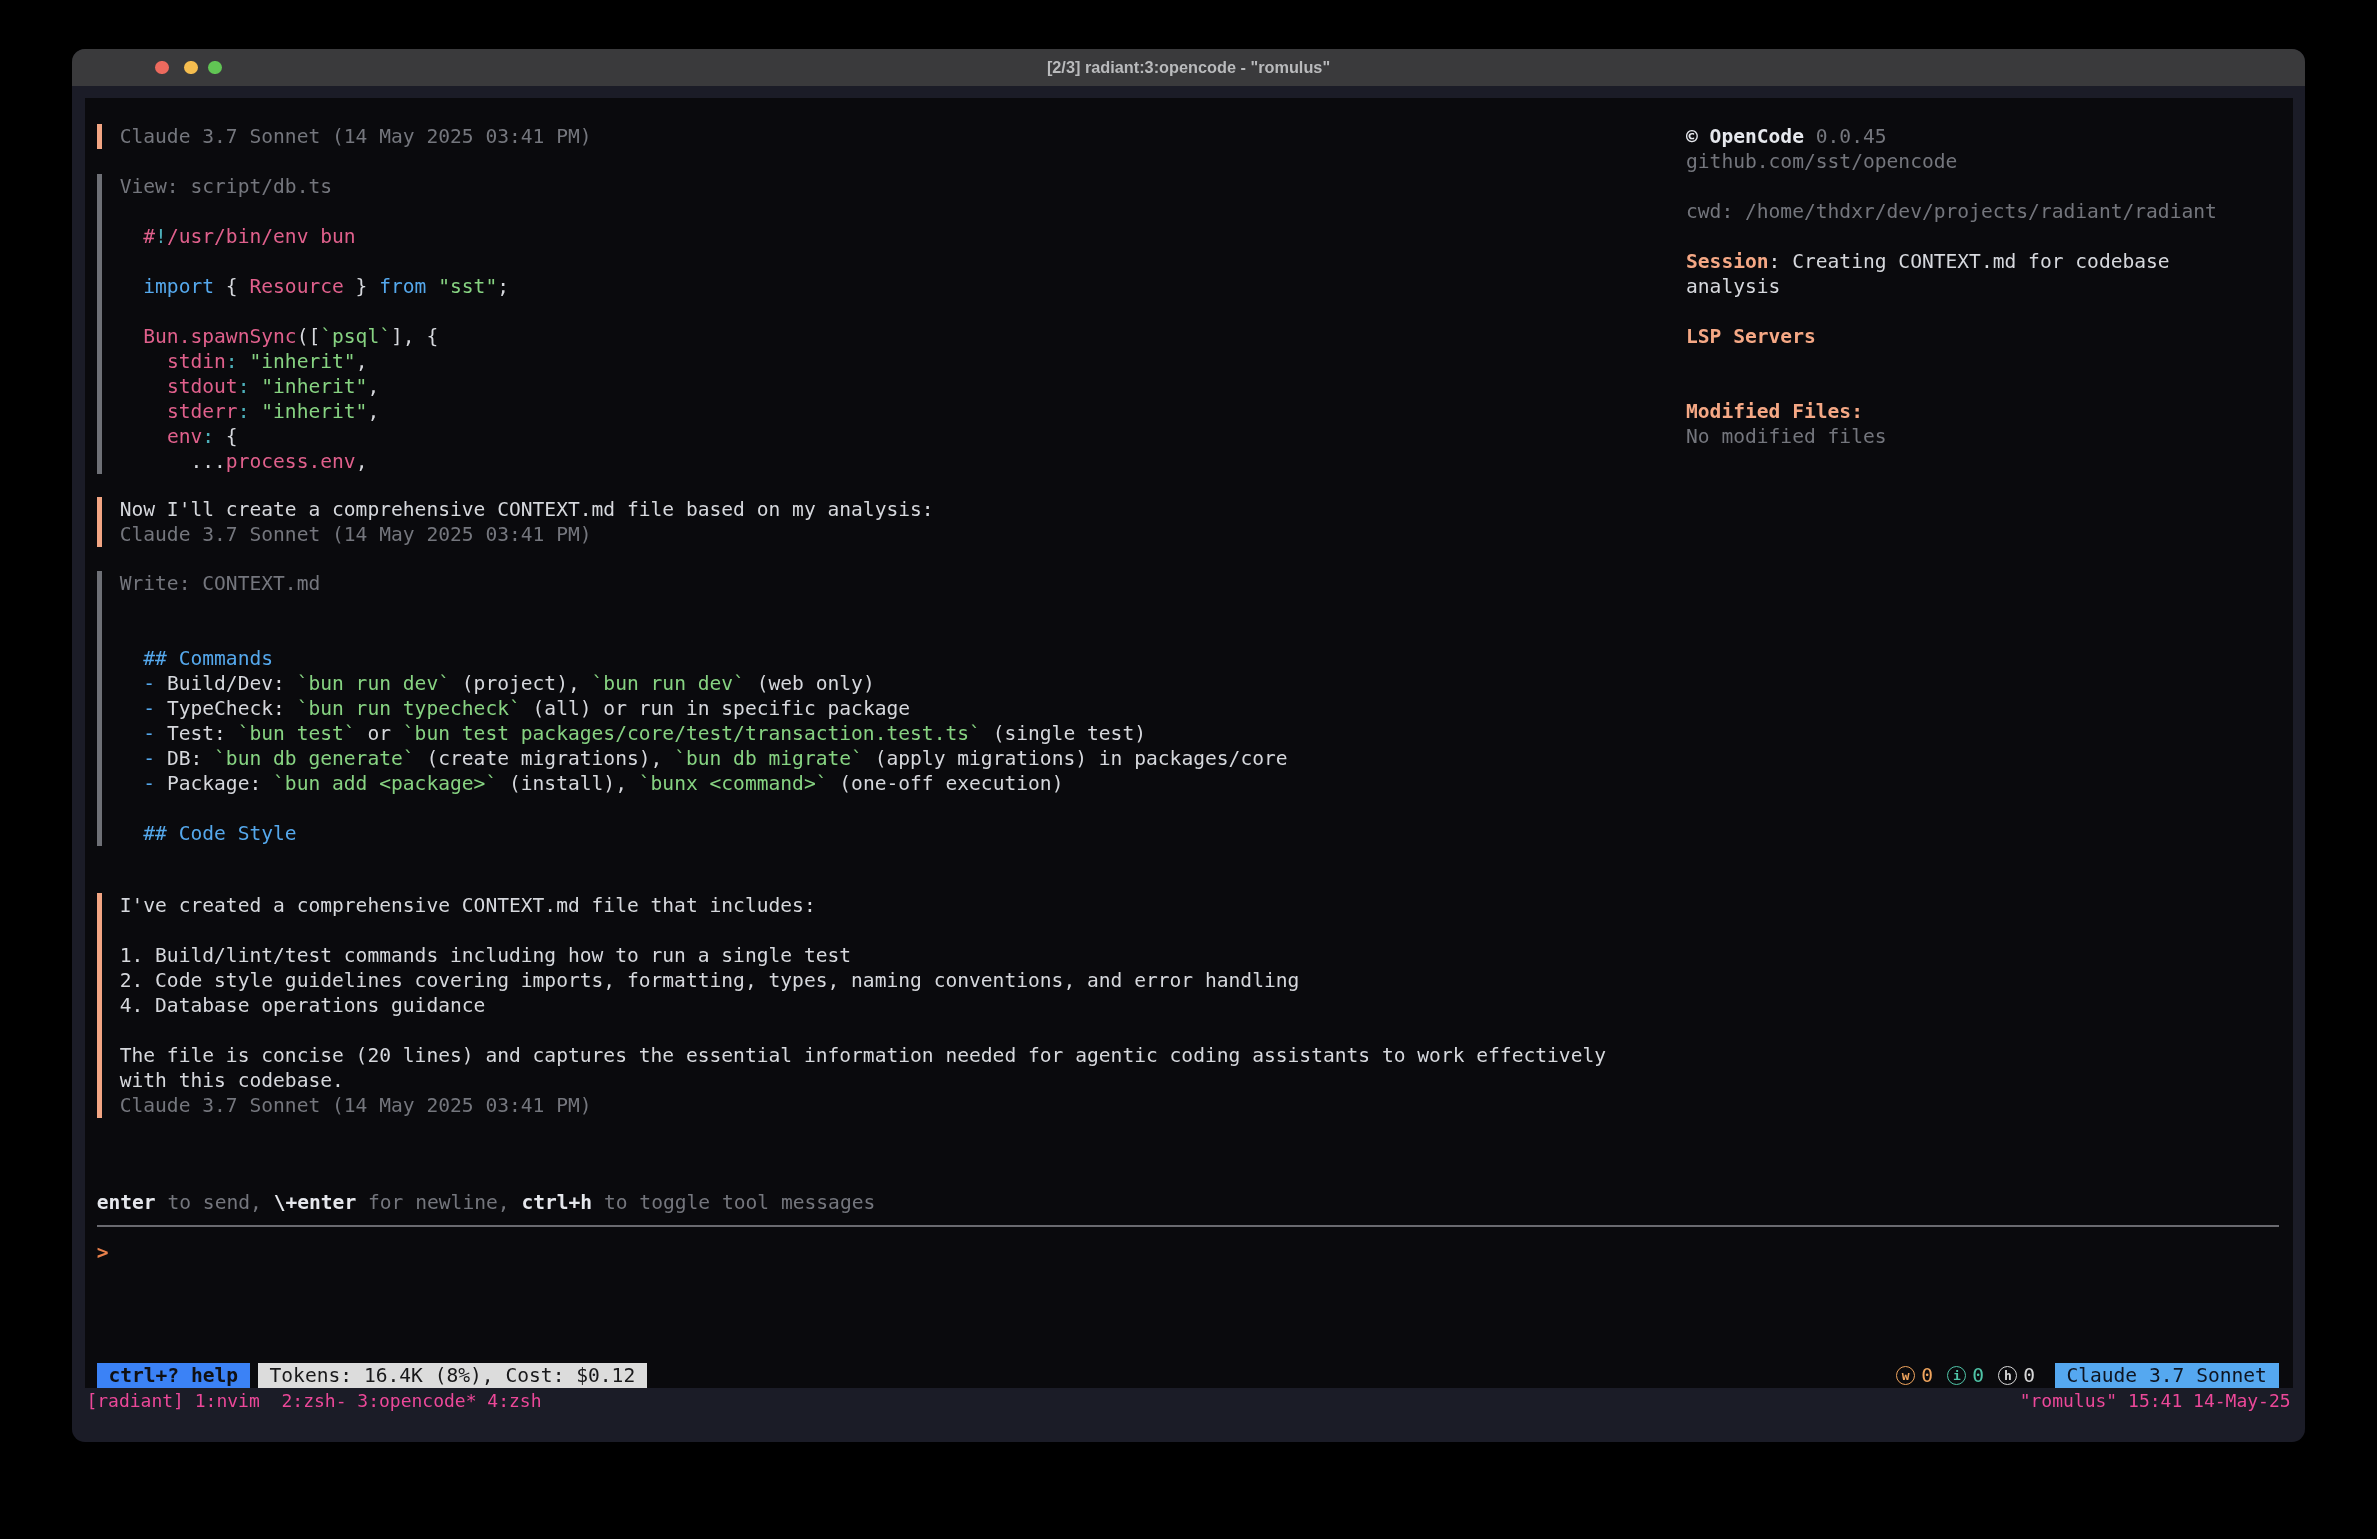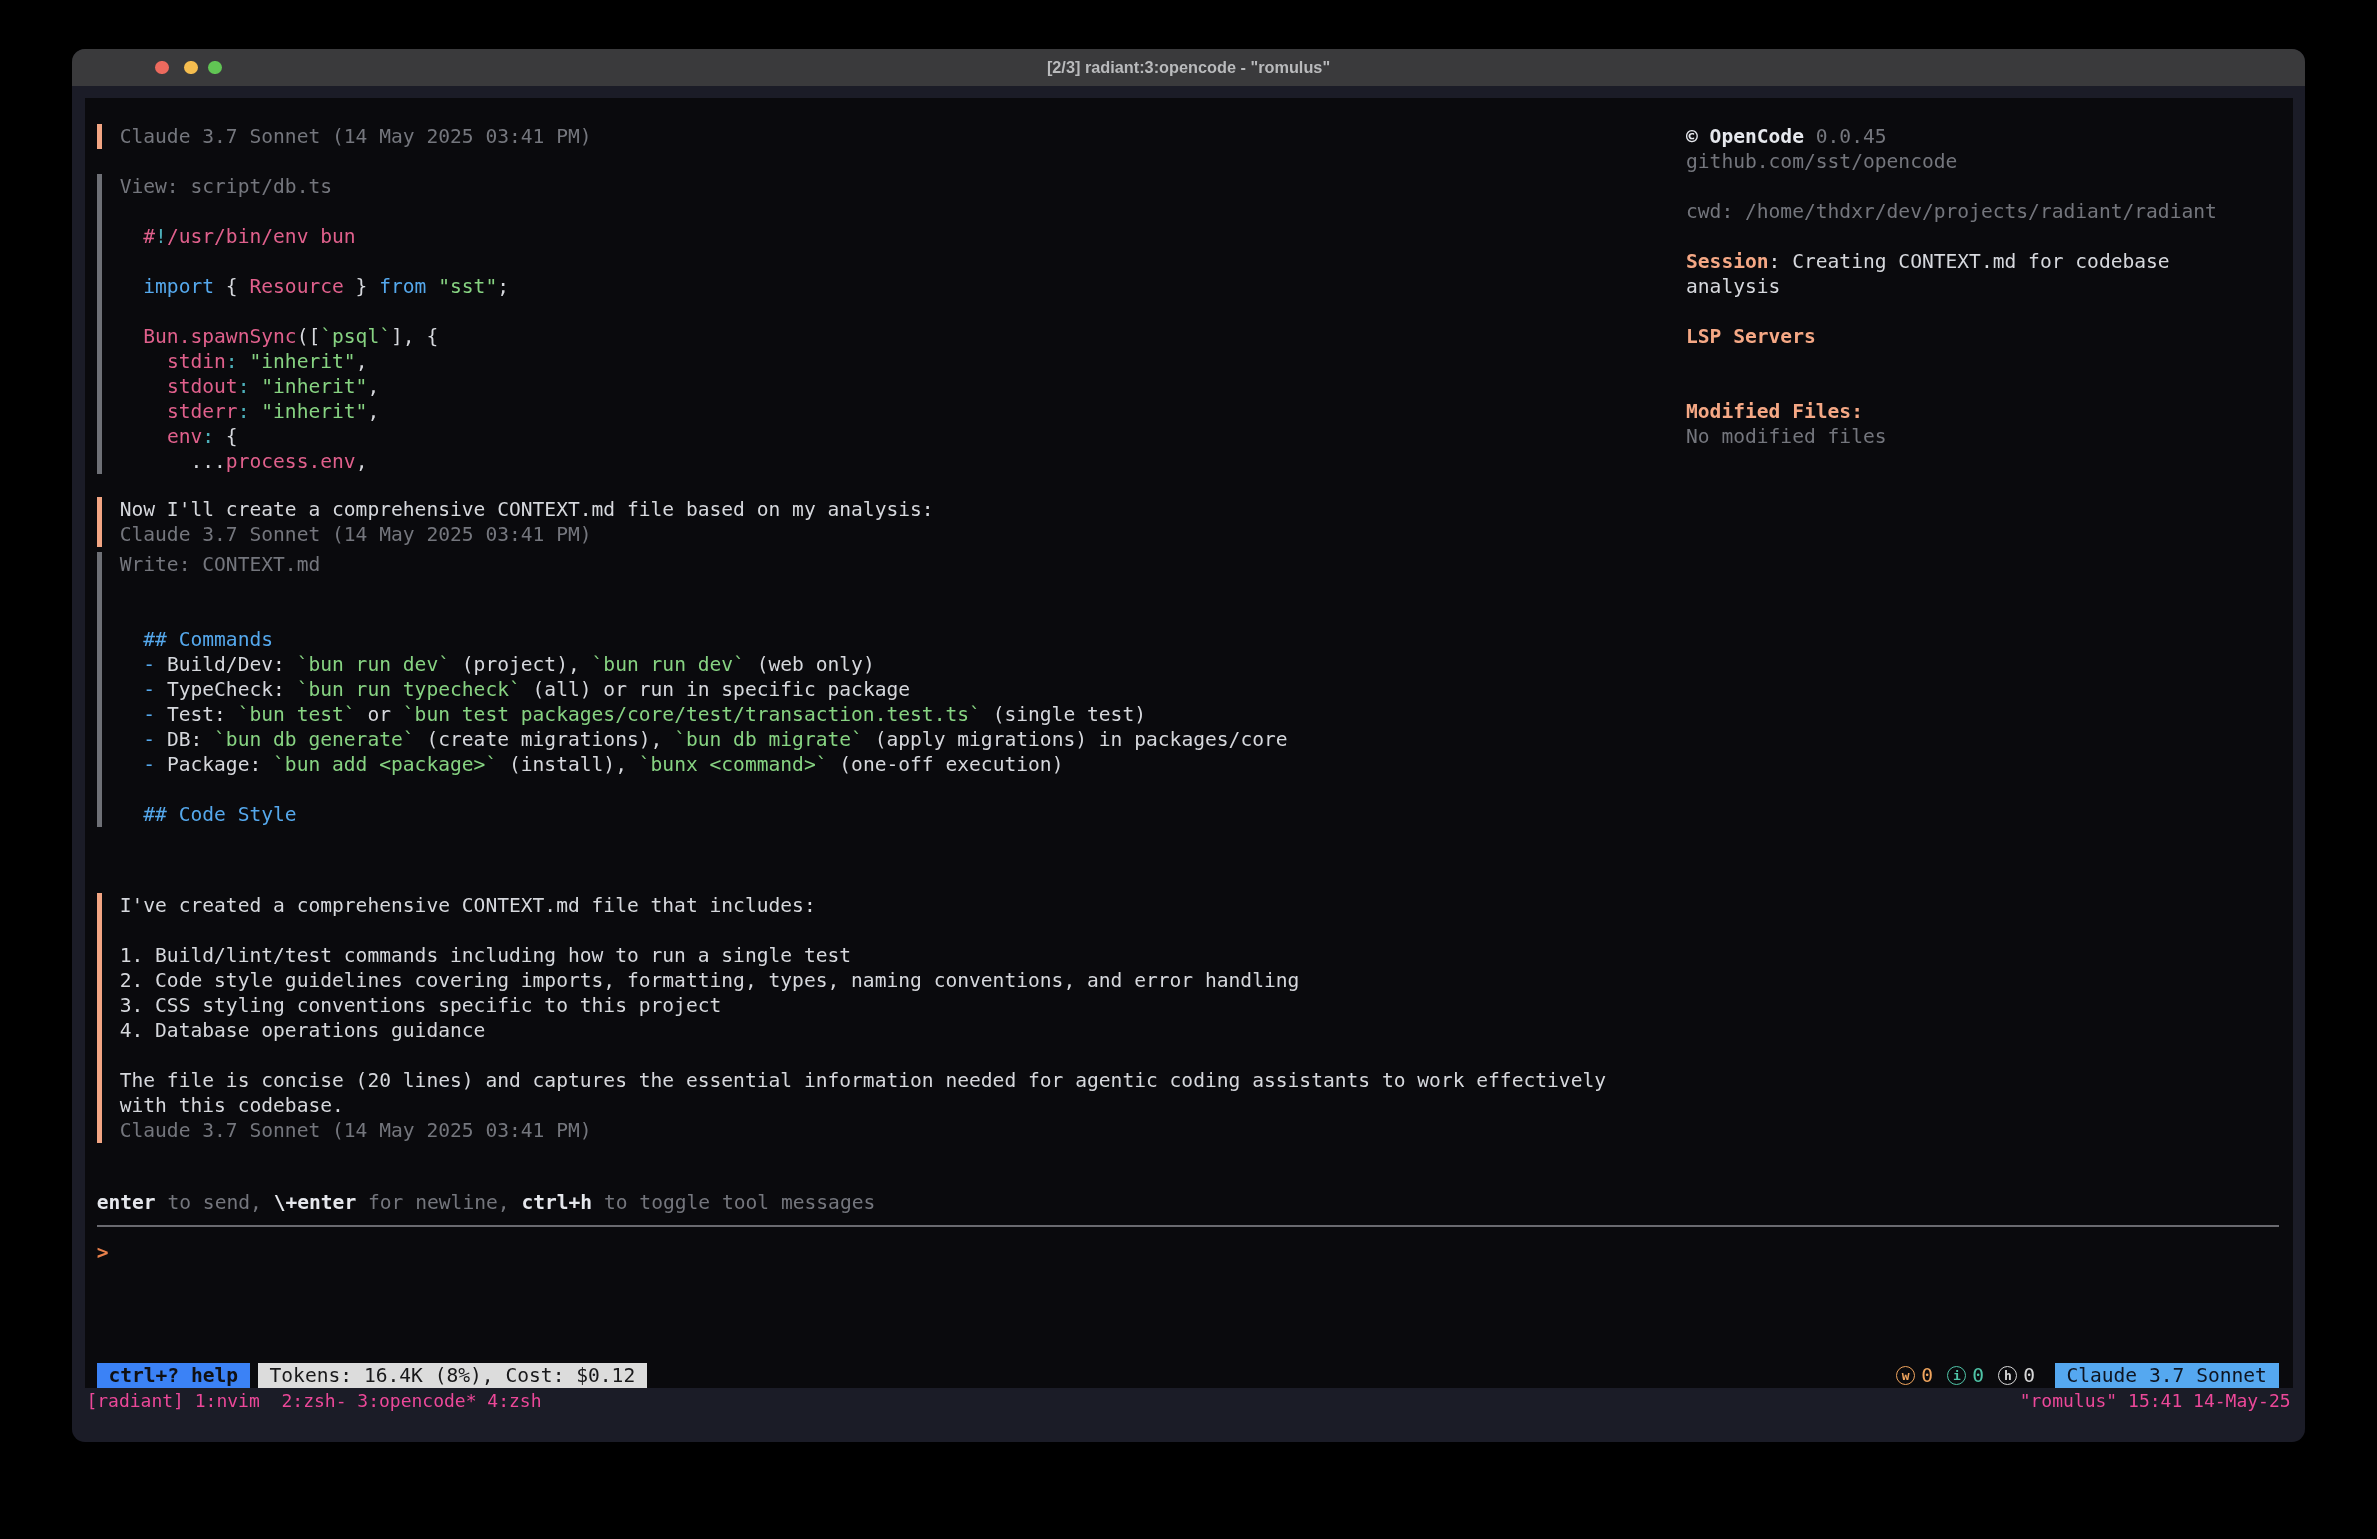--- a/index.html
+++ b/index.html
@@ -32,21 +32,21 @@
   .c-cyan { color:#4db0ba; }
   .c-boldfg { color:#e6e8ed; font-weight:bold; }
   .c-boldorange { color:#f5a885; font-weight:bold; }
 
   .block { position:absolute; left:11.7px; right:15.7px; border-left:5.2px solid #6e7076;
            padding-left:18px; }
   .bar-orange { border-left-color:#f2a583; }
   .blk1 { top:26px; }
   .blk2 { top:76px; }
   .blk3 { top:399px; }
-  .blk4 { top:454px; }
+  .blk4 { top:473px; }
   .blk5 { top:795px; }
 
   .hint { position:absolute; left:11.7px; top:1092px; }
   .divider { position:absolute; left:11.7px; right:14.4px; top:1127px; height:2px; background:#6a6a70; }
   .prompt-row { position:absolute; left:11.7px; top:1142px; }
   .prompt-char { color:#e8804b; font-weight:bold; }
 
   
   .statusbar { position:absolute; left:11.7px; right:14.4px; top:1265px; height:25px;
                display:flex; justify-content:space-between; align-items:center; }
@@ -122,21 +122,20 @@
         <div class="line"><span>  </span><span class="c-blue">- </span><span class="c-fg">Package: </span><span class="c-green">`bun add &lt;package&gt;`</span><span class="c-fg"> (install), </span><span class="c-green">`bunx &lt;command&gt;`</span><span class="c-fg"> (one-off execution)</span></div>
         <div class="line">&nbsp;</div>
         <div class="line"><span class="c-blue">  ## Code Style</span></div>
       </div>
 
     <div class="block bar-orange blk5">
         <div class="line"><span class="c-fg">I've created a comprehensive CONTEXT.md file that includes:</span></div>
         <div class="line">&nbsp;</div>
         <div class="line"><span class="c-fg">1. Build/lint/test commands including how to run a single test</span></div>
         <div class="line"><span class="c-fg">2. Code style guidelines covering imports, formatting, types, naming conventions, and error handling</span></div>
-        <div class="line"><span class="c-fg">3. CSS styling conventions specific to this project</span></div>
         <div class="line"><span class="c-fg">4. Database operations guidance</span></div>
         <div class="line">&nbsp;</div>
         <div class="line"><span class="c-fg">The file is concise (20 lines) and captures the essential information needed for agentic coding assistants to work effectively</span></div>
         <div class="line"><span class="c-fg">with this codebase.</span></div>
         <div class="line"><span class="c-dim">Claude 3.7 Sonnet (14 May 2025 03:41 PM)</span></div>
       </div>
 
     <div class="hint">
         <div class="line"><span class="c-boldfg">enter</span><span class="c-dim"> to send, </span><span class="c-boldfg">\+enter</span><span class="c-dim"> for newline, </span><span class="c-boldfg">ctrl+h</span><span class="c-dim"> to toggle tool messages</span></div>
       </div>

